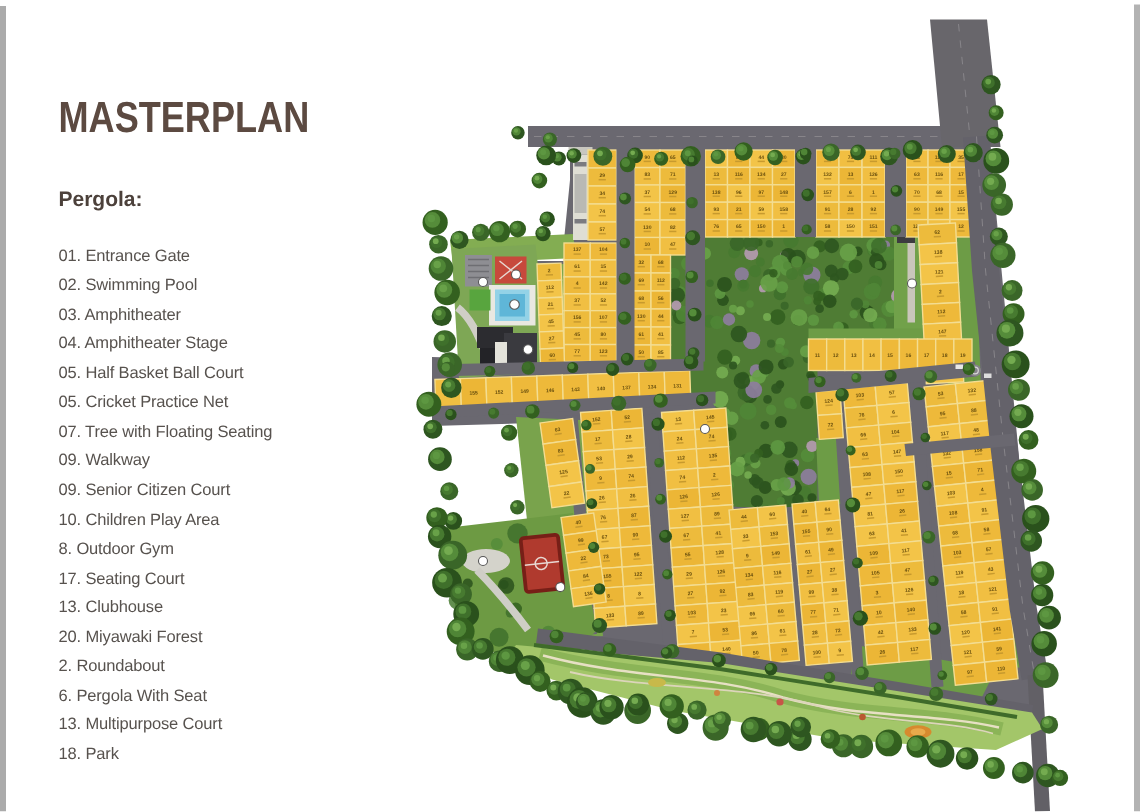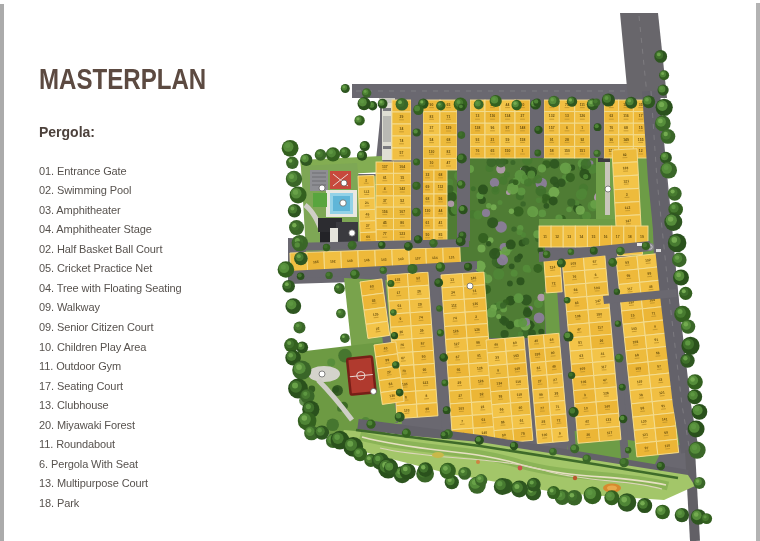--- a/index.html
+++ b/index.html
@@ -22,41 +22,41 @@
 <div id="leghead">Pergola:</div>
 
 <div class="li" style="top:164.5px">01. Entrance Gate</div>
 
 <div class="li" style="top:184.1px">02. Swimming Pool</div>
 
 <div class="li" style="top:203.6px">03. Amphitheater</div>
 
 <div class="li" style="top:223.2px">04. Amphitheater Stage</div>
 
-<div class="li" style="top:242.7px">02. Half Basket Ball Court</div>
+<div class="li" style="top:242.7px">05. Half Basket Ball Court</div>
 
 <div class="li" style="top:262.3px">05. Cricket Practice Net</div>
 
-<div class="li" style="top:281.8px">04. Tree with Floating Seating</div>
+<div class="li" style="top:281.8px">07. Tree with Floating Seating</div>
 
 <div class="li" style="top:301.4px">09. Walkway</div>
 
 <div class="li" style="top:320.9px">09. Senior Citizen Court</div>
 
 <div class="li" style="top:340.5px">10. Children Play Area</div>
 
-<div class="li" style="top:360.0px">11. Outdoor Gym</div>
+<div class="li" style="top:360.0px">8. Outdoor Gym</div>
 
 <div class="li" style="top:379.6px">17. Seating Court</div>
 
 <div class="li" style="top:399.1px">13. Clubhouse</div>
 
 <div class="li" style="top:418.7px">20. Miyawaki Forest</div>
 
-<div class="li" style="top:438.2px">11. Roundabout</div>
+<div class="li" style="top:438.2px">2. Roundabout</div>
 
 <div class="li" style="top:457.8px">6. Pergola With Seat</div>
 
 <div class="li" style="top:477.3px">13. Multipurpose Court</div>
 
 <div class="li" style="top:496.9px">18. Park</div>
 
 <svg style="position:absolute;left:0;top:0" width="760" height="541" viewBox="0 0 760 541">
 
 <polygon points="380,98 660,98 692,440 686,477 600,461 480,441 356,425 354,282 288,284 288,238 356,240 356,174 376,174 376,160 380,120" fill="#6a6870"></polygon>

